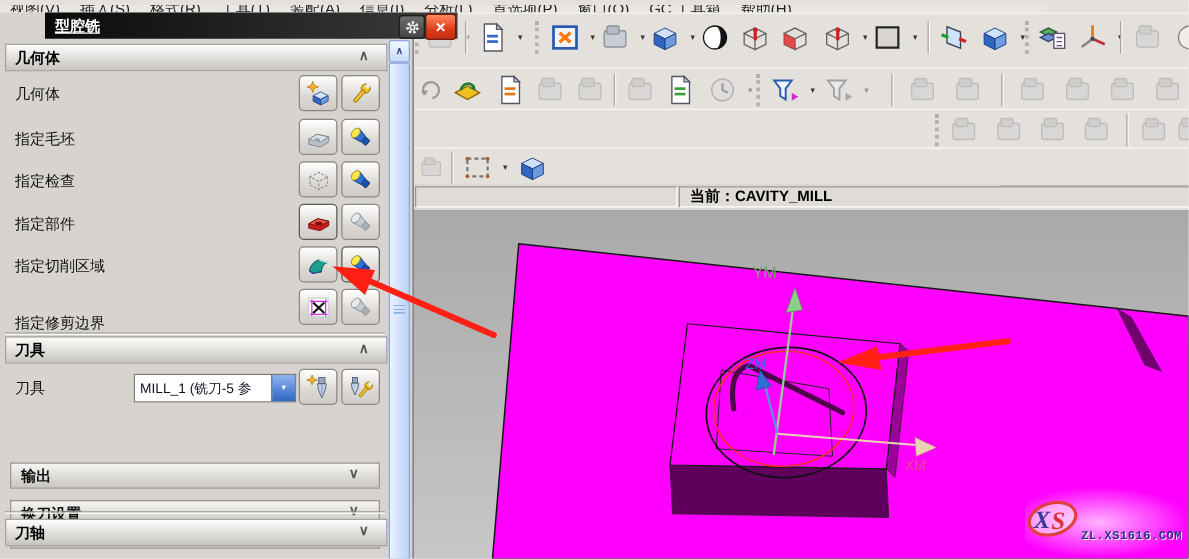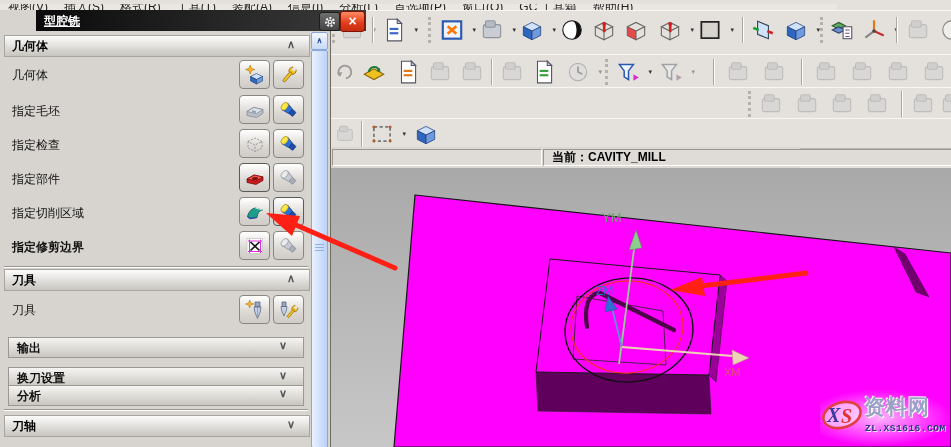--- a/index.html
+++ b/index.html
@@ -46,21 +46,21 @@
   .sechdr .t{position:absolute;left:7px;top:2px;font-weight:bold;font-size:12px;color:#000;}
   .sechdr .chev{position:absolute;right:14px;top:2px;font-size:11px;color:#555;font-weight:bold;}
   .rowlbl{position:absolute;left:12px;font-size:12px;color:#111;}
   .btn{position:absolute;width:29px;height:27px;border:1px solid #8a8782;border-radius:4px;
      background:linear-gradient(#ffffff,#dcd9d4 60%,#cfccc7);display:flex;align-items:center;justify-content:center;}
   .combo{position:absolute;left:107px;width:128px;height:21px;border:1px solid #7f7c78;background:#fff;}
   .combo .cv{position:absolute;left:4px;top:3px;right:20px;font-size:11px;color:#101020;white-space:nowrap;overflow:hidden;}
   .combo .ca{position:absolute;right:0;top:0;width:18px;height:100%;background:linear-gradient(#8db4ef,#2e66c4);
      border-left:1px solid #25509c;color:#fff;font-size:6px;display:flex;align-items:center;justify-content:center;}
   .cbar{position:absolute;left:8px;width:294px;height:19px;border:1px solid #9b9893;
-     background:linear-gradient(#f6f5f3,#c9c6c0);}
+     background:linear-gradient(#f6f5f3,#c9c6c0);margin-top:33px;}
   .cbar .t{position:absolute;left:8px;top:2px;font-weight:bold;font-size:12px;}
   .cbar .chev{position:absolute;right:16px;top:1px;font-size:11px;color:#555;font-weight:bold;}
   .groove{position:absolute;left:4px;width:304px;height:0;border-top:1px solid #9a9792;border-bottom:1px solid #fff;}
   
   #sb{position:absolute;left:311px;top:22px;width:17px;height:415px;background:#cdddf6;}
   #sb-up{position:absolute;left:0px;top:0px;width:15px;height:16px;border:1px solid #8aa6dc;border-radius:2px;
      background:linear-gradient(#f2f7ff,#c8daf8);color:#2a4a9a;font-size:8px;font-weight:bold;text-align:center;line-height:15px;}
   #sb-thumb{position:absolute;left:0px;top:18px;width:15px;height:396px;border:1px solid #8aa6dc;border-radius:2px;
      background:linear-gradient(90deg,#eaf2ff,#bcd2f8);}
   #sb-grip{position:absolute;left:3px;top:193px;width:9px;height:7px;
@@ -119,21 +119,20 @@
       <text x="394" y="208" font-size="11" fill="#e05575" opacity="0.9">XM</text>
     </svg>
   </div>
 
   <div id="watermark" class="abs">
     <svg width="44" height="38" style="position:absolute;left:0;top:6px;">
       <ellipse cx="22" cy="19" rx="19" ry="12.5" transform="rotate(-16 22 19)" fill="rgba(255,255,255,0.55)" stroke="#e04040" stroke-width="2.6"></ellipse>
       <text x="7" y="26" font-size="20" font-style="italic" font-weight="bold" fill="#3a3a9a" font-family="Liberation Serif,serif">X</text>
       <text x="21" y="27" font-size="20" font-style="italic" font-weight="bold" fill="#e03030" font-family="Liberation Serif,serif">S</text>
     </svg>
-    <div id="wm-title">资料网</div>
     <div id="wm-url">ZL.XS1616.COM</div>
   </div>
 
   <div id="dialog" class="abs">
     <div id="dlg-title">
       <div id="dlg-title-text">型腔铣</div>
       <div id="dlg-gear">
         <svg width="14" height="14" viewBox="0 0 16 16">
           <circle cx="8" cy="8" r="4.4" fill="none" stroke="#f0f0f0" stroke-width="2.6" stroke-dasharray="2.2 1.7"></circle>
           <circle cx="8" cy="8" r="2" fill="none" stroke="#f0f0f0" stroke-width="1.4"></circle>
@@ -233,21 +232,21 @@
     <div class="btn" style="left:273px;top:187px;border-color:#5a5a5a;">
       <svg width="22" height="22" viewBox="0 0 22 22">
         <g transform="rotate(40 11 11)">
           <rect x="12.5" y="8.3" width="5.5" height="5.4" rx="1" fill="#1c4fae" stroke="#0e2a60" stroke-width=".6"></rect>
           <path d="M5.5 6.6 L13 8.1 V13.9 L5.5 15.4 Z" fill="#2e6fd8" stroke="#0e2a60" stroke-width=".6"></path>
           <ellipse cx="5.3" cy="11" rx="2.9" ry="4.4" fill="#ffe84a" stroke="#8a7a10" stroke-width=".6"></ellipse>
         </g>
       </svg>
     </div>
 
-    <div class="rowlbl" style="top:229px;font-weight:bold;">指定修剪边界</div>
+    <div class="rowlbl" style="top:240px;">指定修剪边界</div>
     <div class="btn" style="left:239px;top:221px;">
       <svg width="22" height="22" viewBox="0 0 22 22">
         <rect x="3" y="3.5" width="15.5" height="15" fill="#fff" stroke="#b8b8b8" stroke-width=".6"></rect>
         <path d="M4 6 H18 M4 16.5 H18 M5.5 4.5 V18 M16.5 4.5 V18" stroke="#e02ae0" stroke-width="1" fill="none"></path>
         <path d="M6.5 7 L15.5 15.5 M15.5 7 L6.5 15.5" stroke="#151515" stroke-width="1.7"></path>
       </svg>
     </div>
     <div class="btn" style="left:273px;top:221px;">
       <svg width="22" height="22" viewBox="0 0 22 22">
         <g transform="rotate(40 11 11)">
@@ -258,20 +257,24 @@
       </svg>
     </div>
 
     <div class="groove" style="top:256px;"></div>
 
     <div class="sechdr" style="top:259px;">
       <span class="t">刀具</span>
       <span class="chev">∧</span>
     </div>
     <div class="rowlbl" style="top:292px;">刀具</div>
+    <div class="combo" style="top:289px;">
+      <span class="cv">MILL_1 (铣刀-5 参</span>
+      <span class="ca">▼</span>
+    </div>
     <div class="btn" style="left:239px;top:285px;">
       <svg width="22" height="22" viewBox="0 0 22 22">
         <path d="M1.5 5 L4.6 3.9 L5.7 1 L6.8 3.9 L9.8 5 L6.8 6.1 L5.7 9 L4.6 6.1 Z" fill="#ffb224" stroke="#9a6a00" stroke-width=".5"></path>
         <rect x="11" y="3" width="5" height="5" fill="#9aa7c0" stroke="#3c4a66" stroke-width=".6"></rect>
         <path d="M10 8 H17 L16.2 13 L13.5 19.5 L10.8 13 Z" fill="#c3cfe4" stroke="#3c4a66" stroke-width=".6"></path>
         <path d="M13.5 8 V19.5" stroke="#8a97b2" stroke-width=".8"></path>
       </svg>
     </div>
     <div class="btn" style="left:273px;top:285px;">
       <svg width="22" height="22" viewBox="0 0 22 22">

